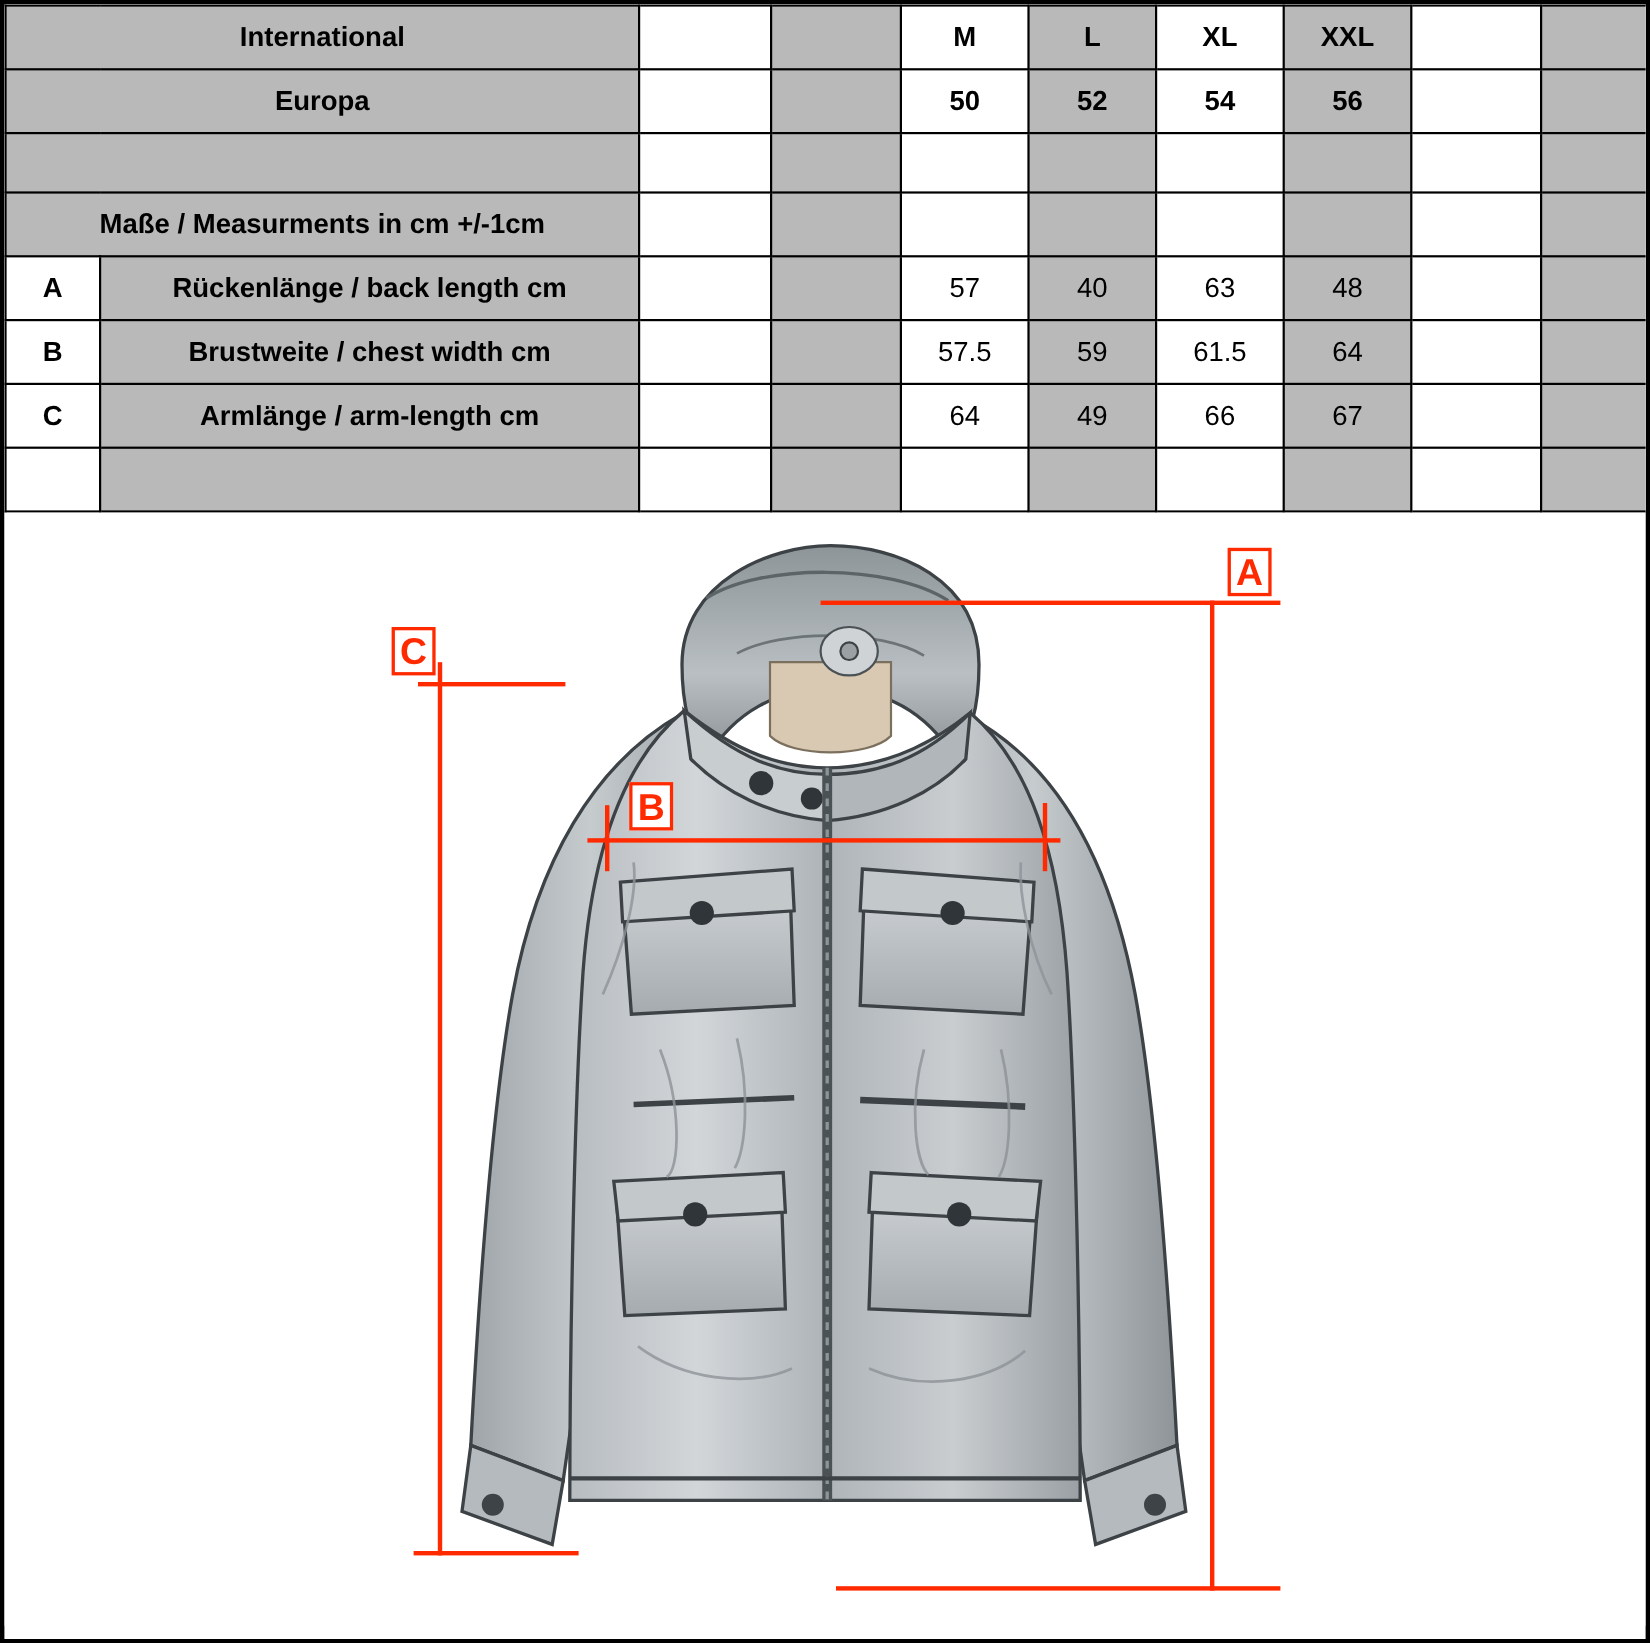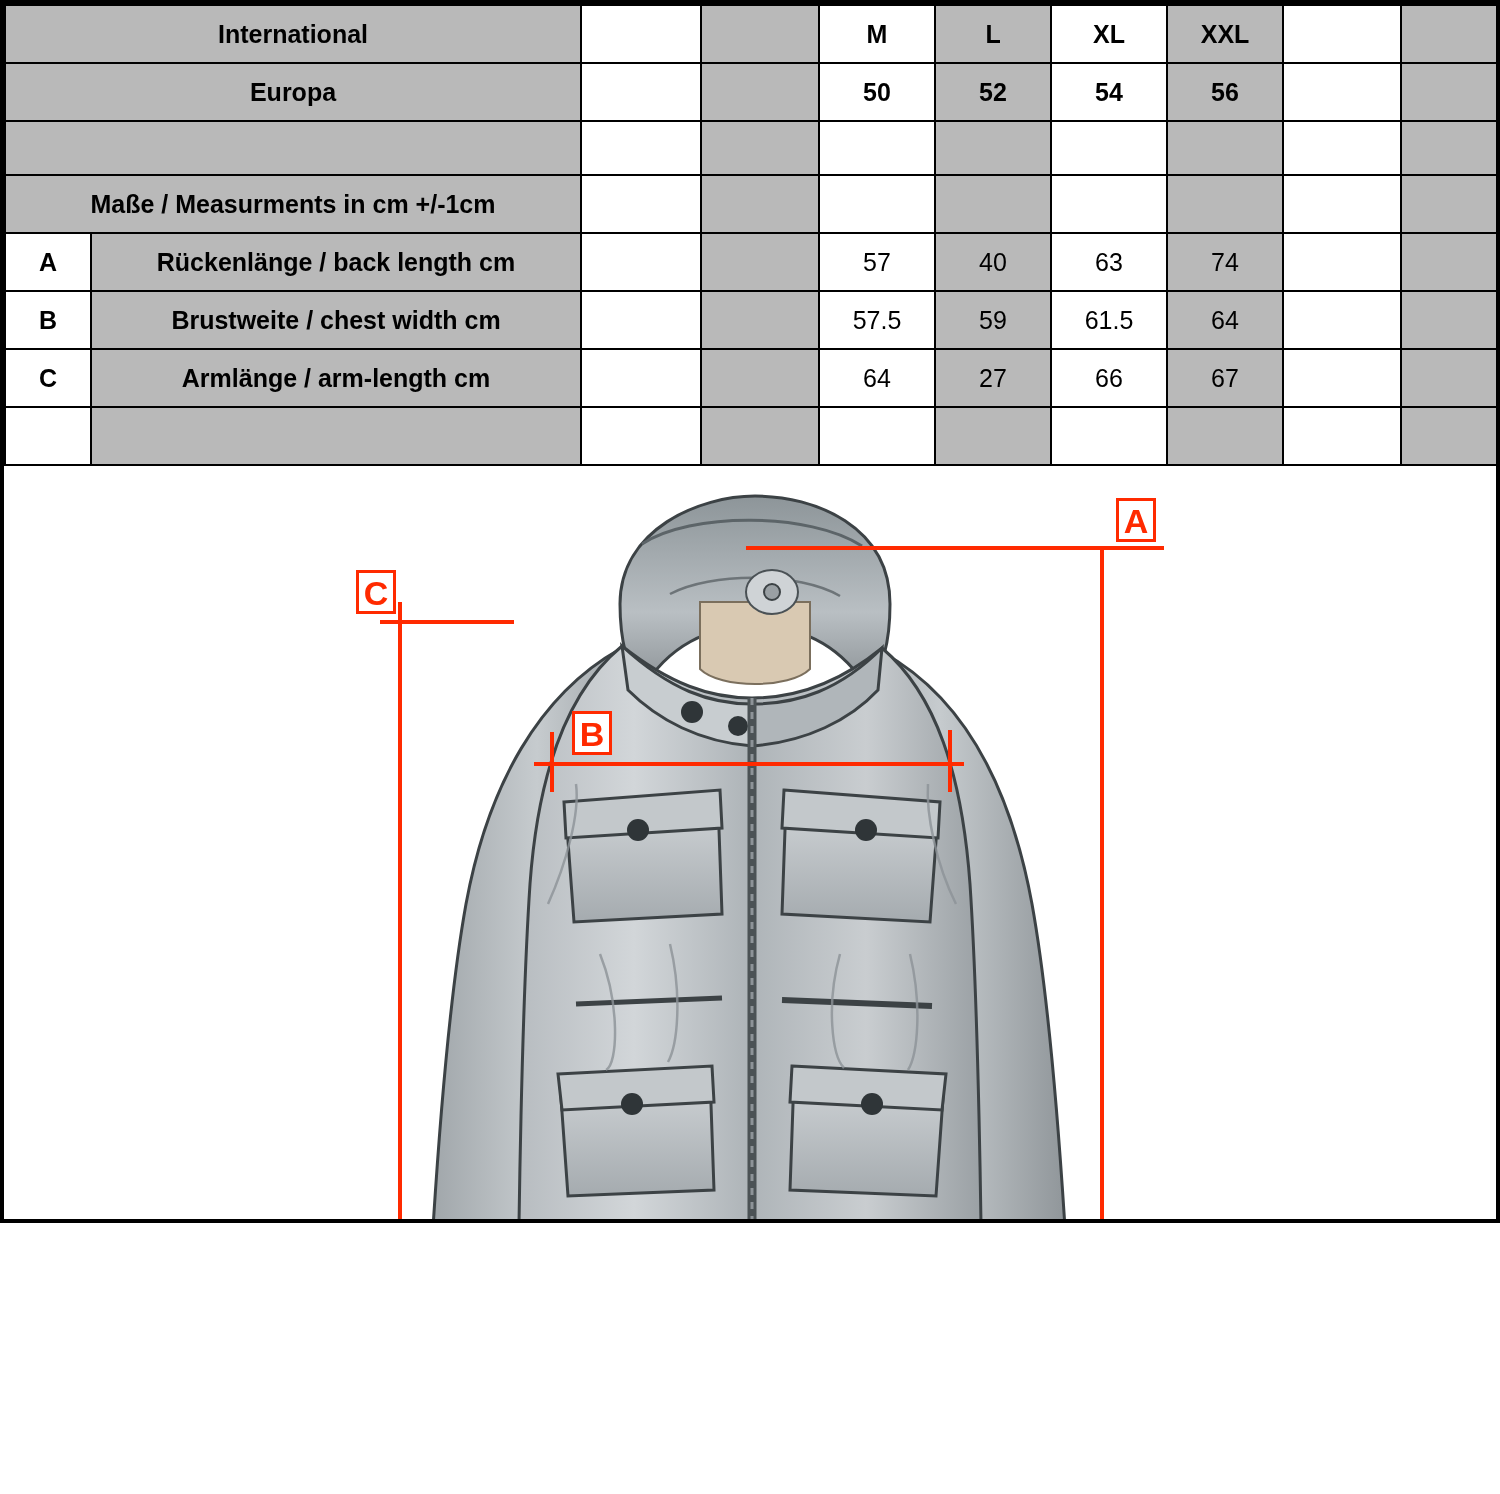--- a/index.html
+++ b/index.html
@@ -1,19 +1,19 @@
 <!DOCTYPE html>
 <html><head>
 <meta charset="utf-8">
 <style>
   html,body{margin:0;padding:0;background:#ffffff;}
   body{font-family:"Liberation Sans", sans-serif;}
   .page{
     position:relative;
-    width:1500px;height:1223px;
+    width:1500px;height:1494px;
     box-sizing:border-box;
     background:#ffffff;
     border:4px solid #000000;
     overflow:hidden;
   }
   
   .size-table{
     border-collapse:collapse;
     table-layout:fixed;
     width:1492px;
@@ -161,21 +161,21 @@
       </tr>
 
       <tr>
         <td class="white ltr">A</td>
         <td class="shade lbl-left">Rückenlänge / back length cm</td>
         <td class="white"></td>
         <td class="shade"></td>
         <td class="white">57</td>
         <td class="shade">40</td>
         <td class="white">63</td>
-        <td class="shade">74</td>
+        <td class="shade">48</td>
         <td class="white"></td>
         <td class="shade"></td>
       </tr>
 
       <tr>
         <td class="white ltr">B</td>
         <td class="shade lbl-left">Brustweite / chest width cm</td>
         <td class="white"></td>
         <td class="shade"></td>
         <td class="white">57.5</td>
@@ -185,21 +185,21 @@
         <td class="white"></td>
         <td class="shade"></td>
       </tr>
 
       <tr>
         <td class="white ltr">C</td>
         <td class="shade lbl-left">Armlänge / arm-length cm</td>
         <td class="white"></td>
         <td class="shade"></td>
         <td class="white">64</td>
-        <td class="shade">27</td>
+        <td class="shade">49</td>
         <td class="white">66</td>
         <td class="shade">67</td>
         <td class="white"></td>
         <td class="shade"></td>
       </tr>
 
       <tr>
         <td class="white"></td>
         <td class="shade"></td>
         <td class="white"></td>

